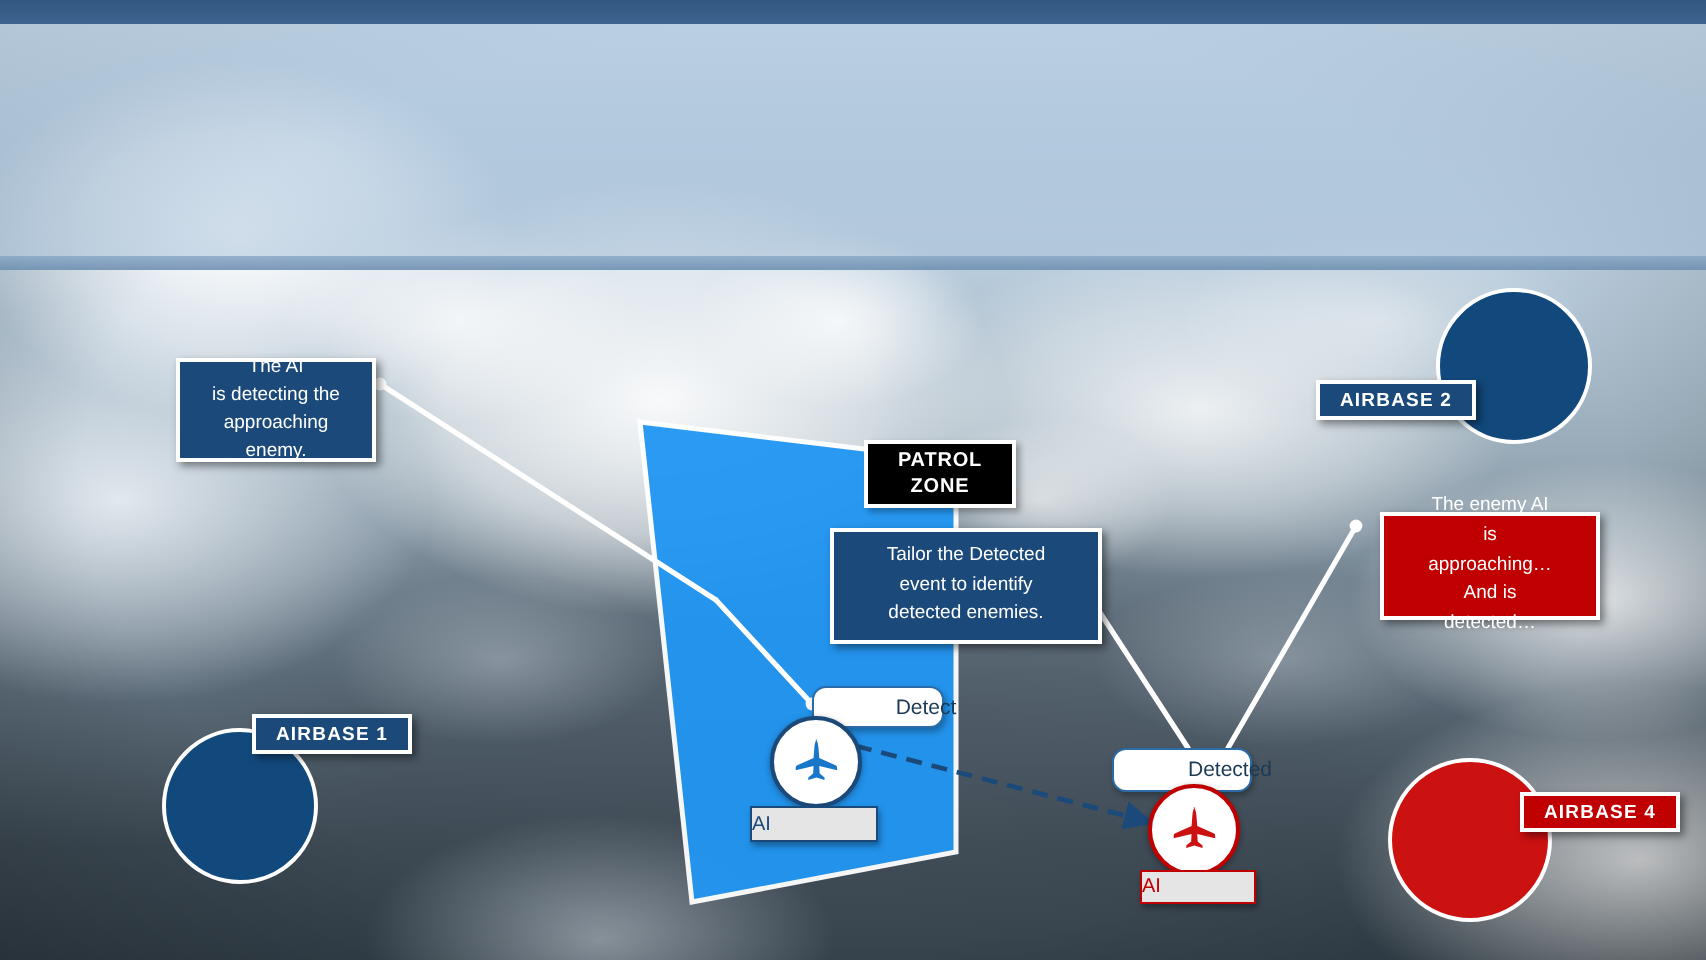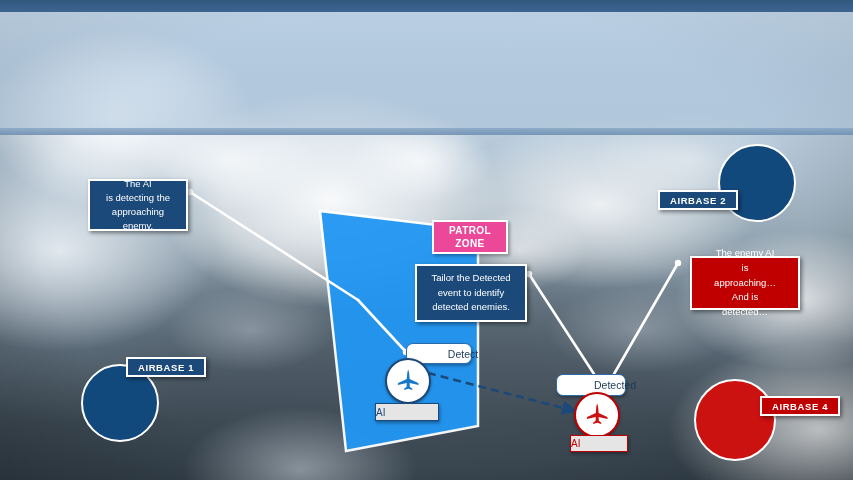--- a/index.html
+++ b/index.html
@@ -55,32 +55,32 @@
   
   .box{position:absolute;box-sizing:border-box;display:flex;align-items:center;justify-content:center;text-align:center;}
 
   .navybox{background:#1b4a7a;border:2px solid #ffffff;color:#ffffff;
     box-shadow:2px 2px 4px rgba(0,0,0,.45);}
   .redbox{background:#c00000;border:2px solid #ffffff;color:#ffffff;
     box-shadow:2px 2px 4px rgba(0,0,0,.45);}
 
   .callout-left{left:88px;top:179px;width:100px;height:52px;padding:4px 6px;
     font-size:9.5px;line-height:1.5;}
-  .callout-mid{left:415px;top:264px;width:112px;height:58px;padding:4px 6px;
+  .callout-mid{left:415px;top:264px;width:136px;height:58px;padding:4px 6px;
     font-size:9.5px;line-height:1.55;}
   .callout-red{left:690px;top:256px;width:110px;height:54px;padding:4px 20px;
     font-size:9.5px;line-height:1.55;}
 
   .base-label{font-size:9.5px;font-weight:bold;letter-spacing:.6px;height:20px;}
   .base1{left:126px;top:357px;width:80px;}
   .base2{left:658px;top:190px;width:80px;}
   .base4{left:760px;top:396px;width:80px;}
 
   .zone-label{position:absolute;left:432px;top:220px;width:76px;height:34px;
-    background:#ec4899;border:2px solid #ffffff;color:#ffffff;
+    background:#000000;border:2px solid #ffffff;color:#ffffff;
     font-size:10px;font-weight:bold;line-height:1.35;letter-spacing:.4px;
     box-shadow:2px 2px 3px rgba(0,0,0,.3);}
 
   .evt{position:absolute;box-sizing:border-box;display:flex;align-items:center;justify-content:center;
     background:#ffffff;border:1.5px solid #2b6ca8;border-radius:7px;
     color:#1b3a55;font-size:10.5px;box-shadow:1px 2px 3px rgba(0,0,0,.3);padding-left:48px;}
   .evt-detect{left:406px;top:343px;width:66px;height:21px;}
   .evt-detected{left:556px;top:374px;width:70px;height:22px;}
 
   .unit-label{position:absolute;box-sizing:border-box;display:flex;align-items:center;

